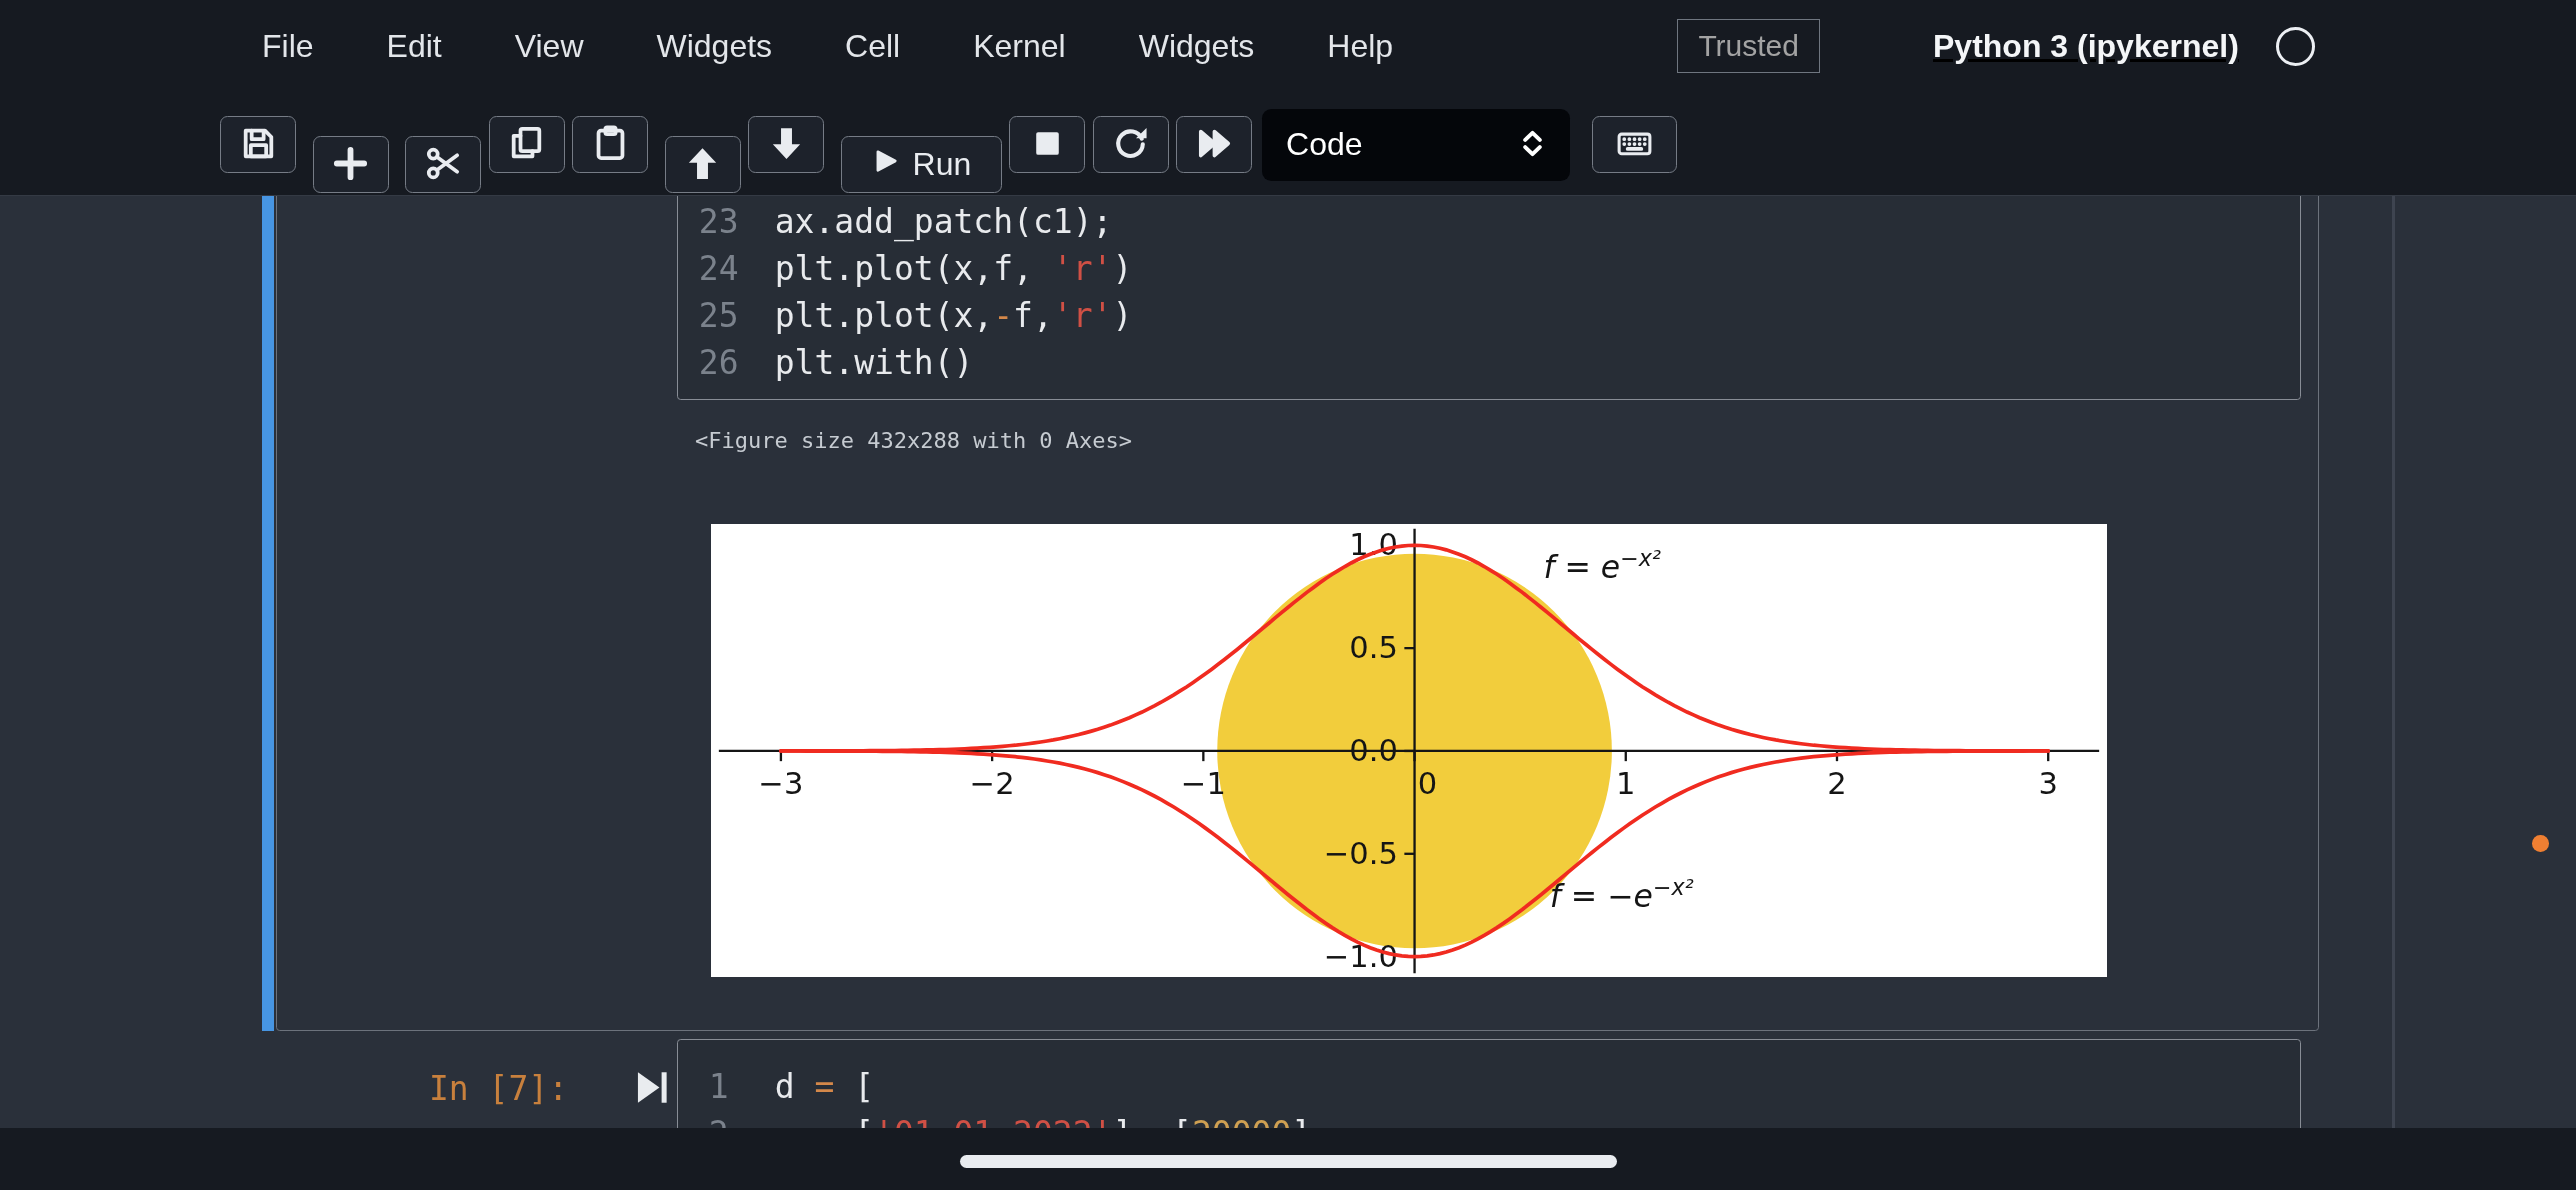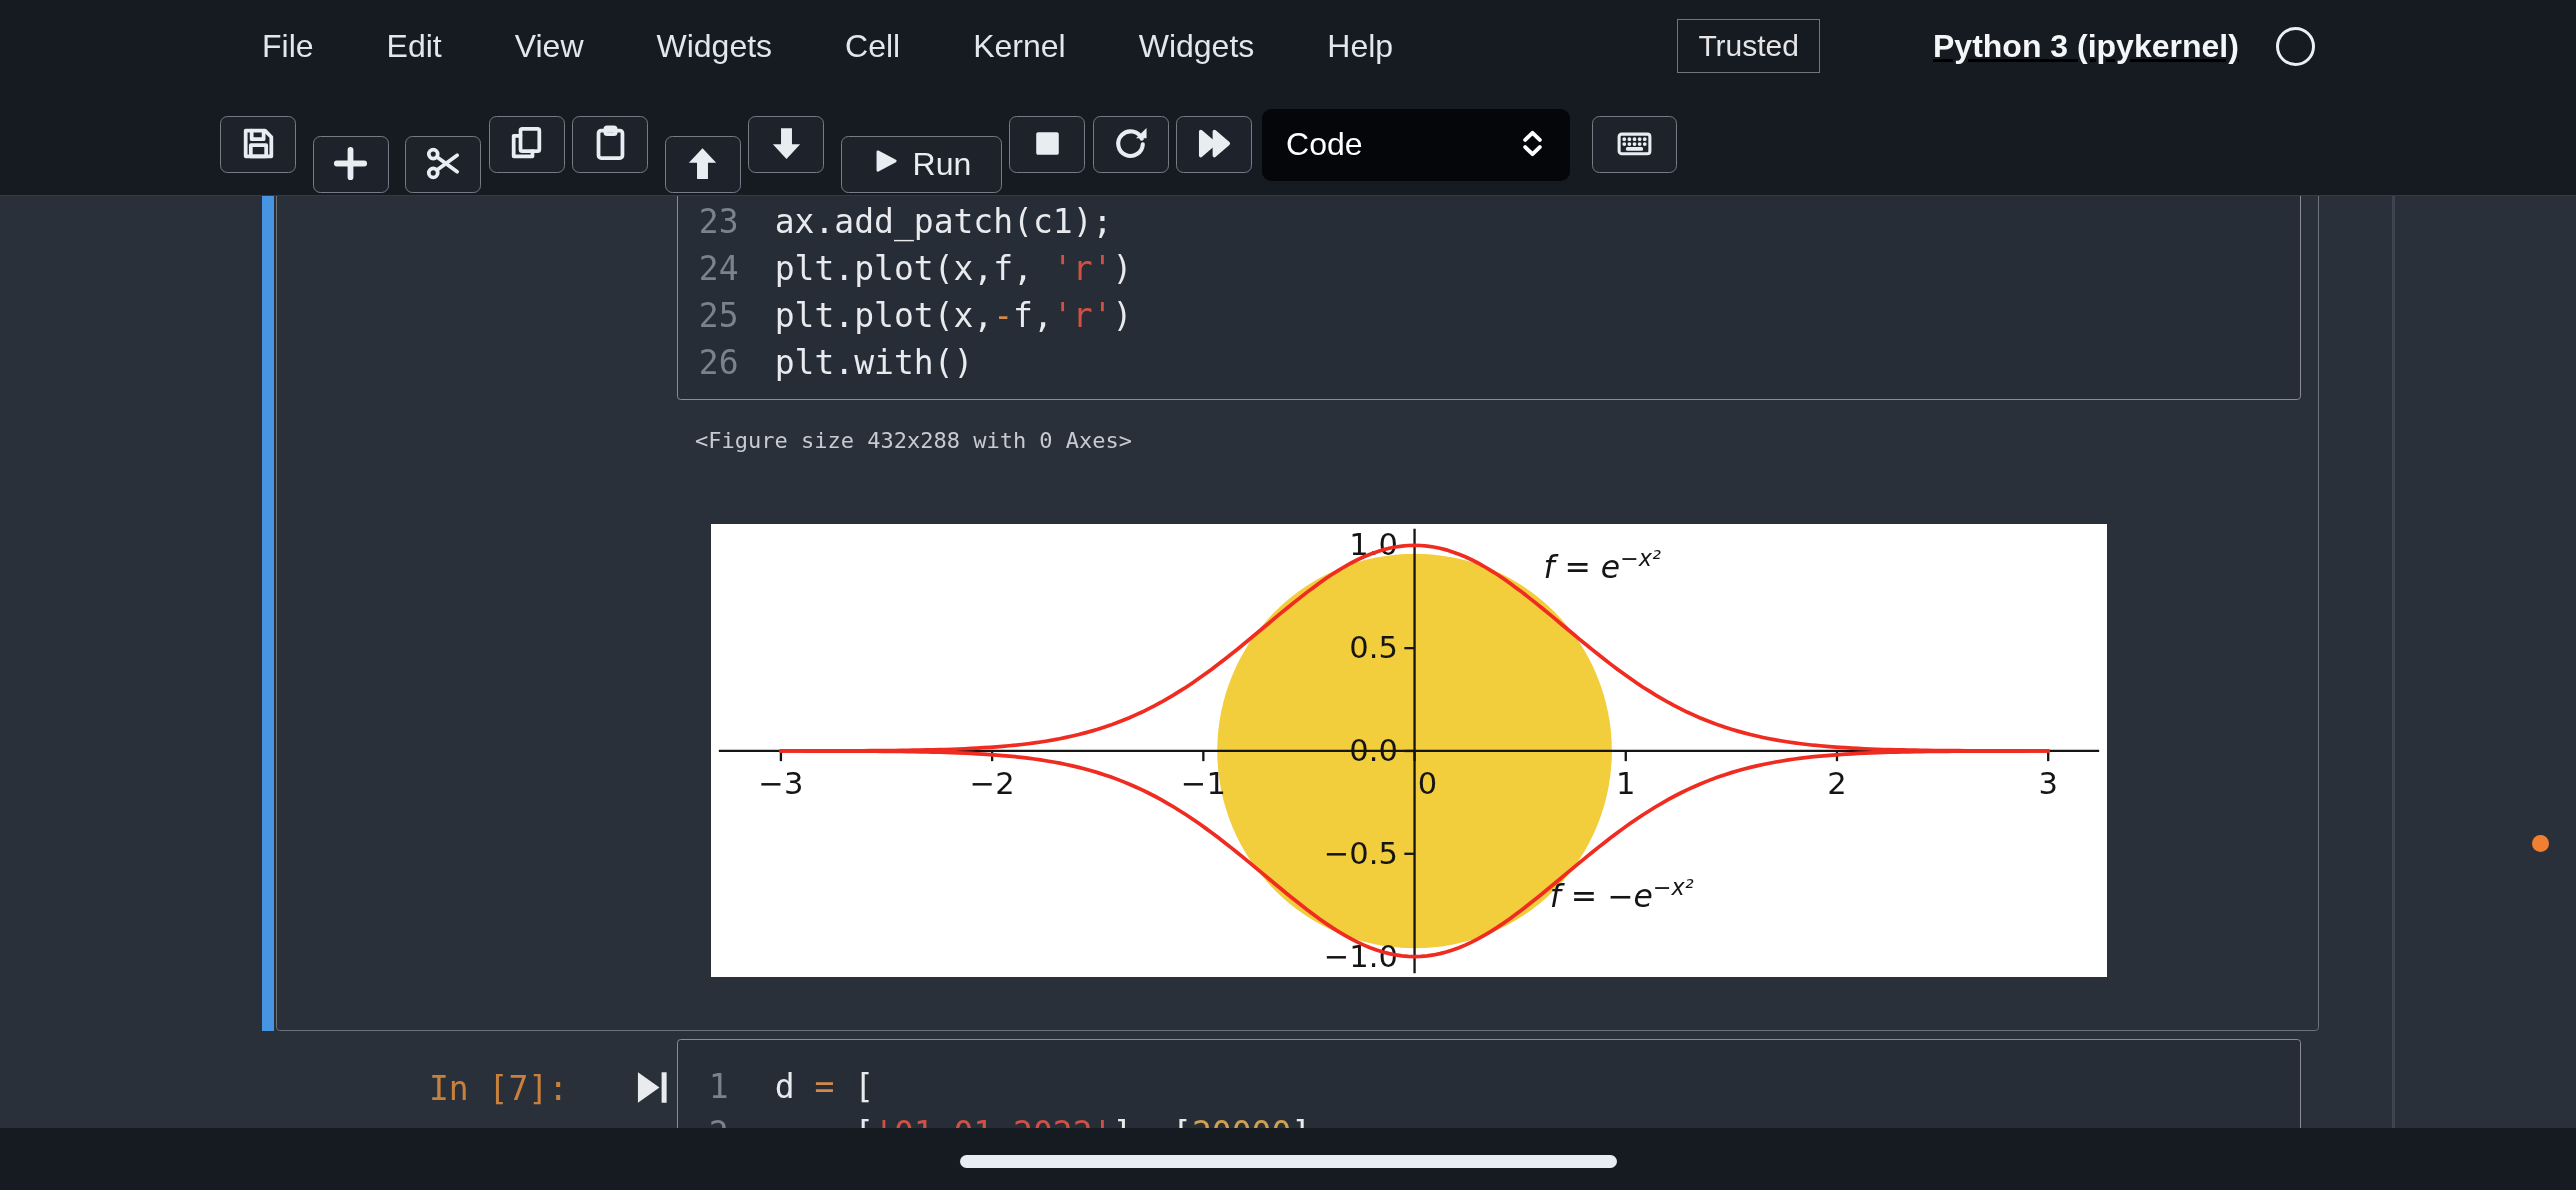--- a/index.html
+++ b/index.html
@@ -2,21 +2,21 @@
 <html style="font-size:15px"><head>
 <meta charset="utf-8">
 <style>
   html,body{margin:0;padding:0;background:#000;}
   .screen{position:relative;width:2576px;height:1191px;overflow:hidden;background:#2a303a;font-family:"Liberation Sans",sans-serif;}
 
   
   .header{position:absolute;left:0;top:0;width:2576px;height:196px;background:#161a21;border-bottom:1.9px solid #343a44;box-sizing:border-box;}
   .menurow{position:absolute;left:0;top:0;width:2576px;height:93px;display:flex;align-items:center;padding-left:262px;gap:73px;box-sizing:border-box;}
   .menu-item{font-size:32px;color:#e3e6ea;cursor:default;}
-  .trusted{position:absolute;left:1677px;top:18.5px;height:54px;display:flex;align-items:center;padding:0 20.4px;border:1.9px solid #6f7680;color:#e5e5e5;font-size:30px;box-sizing:border-box;}
+  .trusted{position:absolute;left:1677px;top:18.5px;height:54px;display:flex;align-items:center;padding:0 20.4px;border:1.9px solid #6f7680;color:#a3a3a3;font-size:30px;box-sizing:border-box;}
   .kernel{position:absolute;left:1933px;top:0;height:93px;display:flex;align-items:center;gap:37px;text-decoration:underline;}
   .kernel-name{font-size:32px;font-weight:bold;color:#f4f6f8;}
   .kernel-circle{width:33px;height:33px;border:3.7px solid #eceff3;border-radius:50%;}
 
   .toolrow{position:absolute;left:0;top:93px;width:2576px;height:103px;display:flex;align-items:center;padding-left:220px;box-sizing:border-box;}
   .tbtn{width:76px;height:57px;background:#1d222b;border:1.9px solid #767c86;border-radius:7.4px;display:flex;align-items:center;justify-content:center;box-sizing:border-box;flex:0 0 auto;}
   .tbtn svg{width:41px;height:41px;stroke:#e9ecf0;fill:none;stroke-width:2.2;stroke-linecap:round;stroke-linejoin:round;}
   .tbtn svg .fill{fill:#e9ecf0;stroke:none;}
   .gap-s{margin-left:7.4px;} .gap-g{margin-left:16.7px;margin-top:40px;}
   .run-btn{width:161px;gap:13px;color:#e9ecf0;font-size:32px;}

